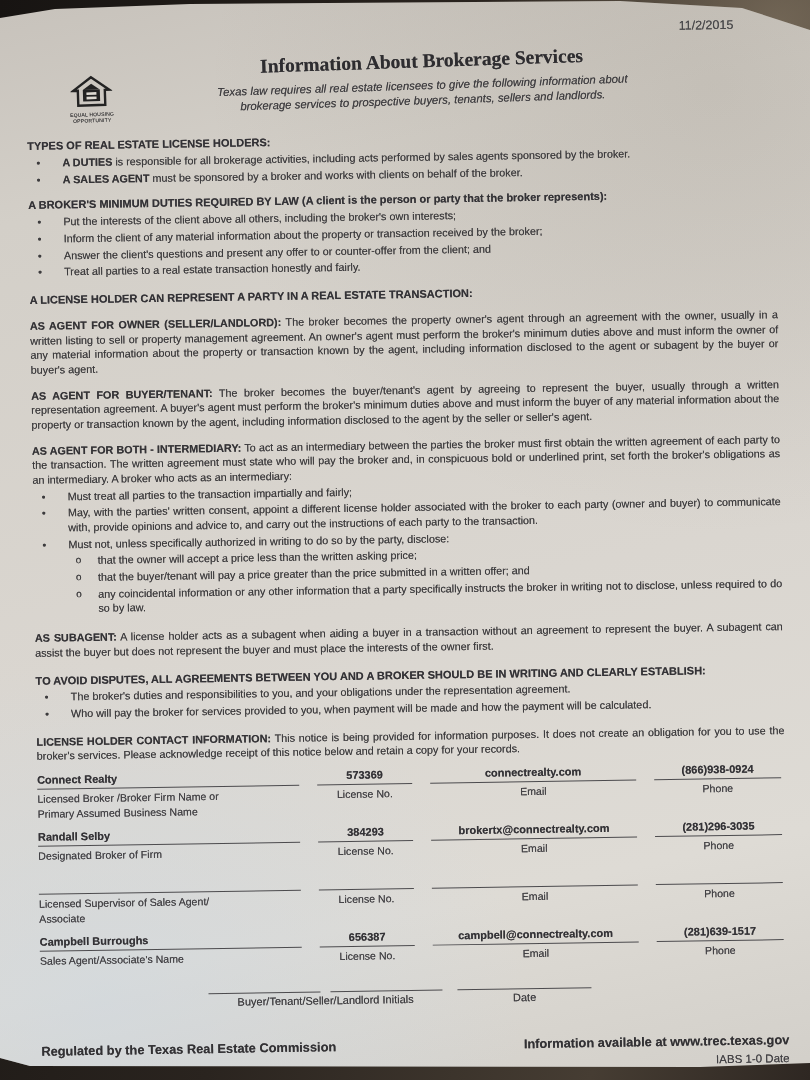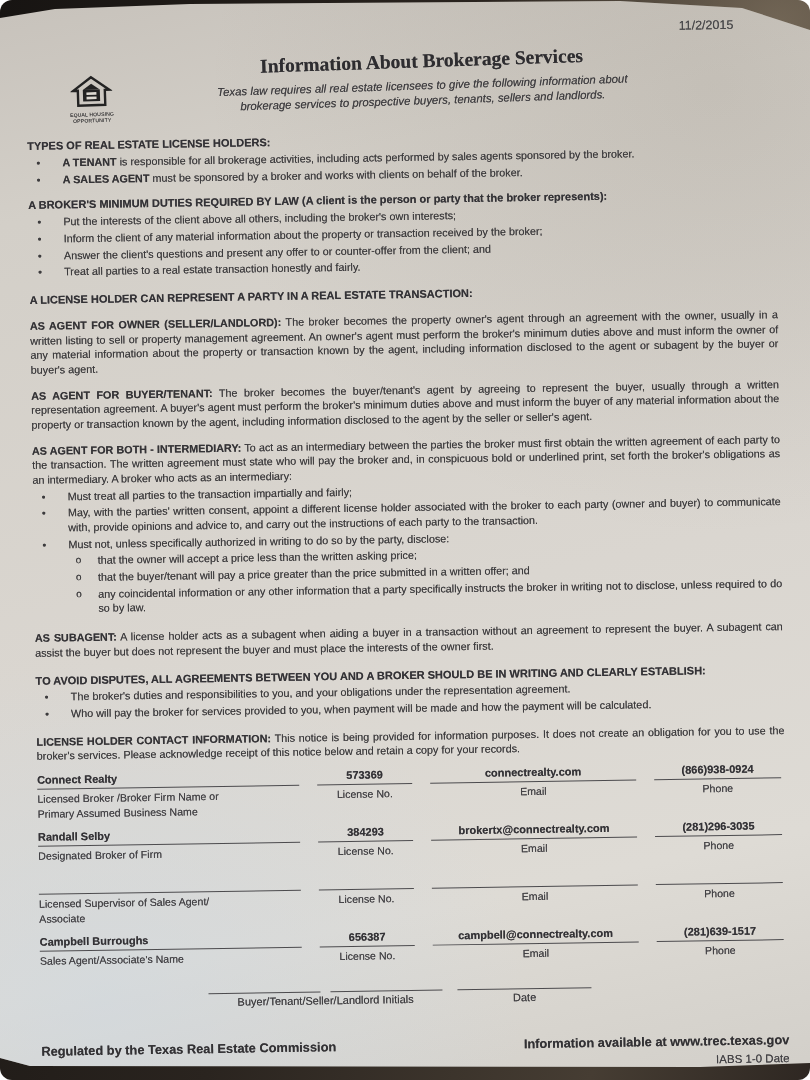--- a/index.html
+++ b/index.html
@@ -4,21 +4,20 @@
 <style>
   html,body{margin:0;padding:0;}
   .photo{
     position:relative;
     width:810px;height:1080px;
     overflow:hidden;
     background:
       radial-gradient(60% 35% at 96% 2%, rgba(140,126,106,0.65) 0%, rgba(140,126,106,0) 60%),
       linear-gradient(105deg,#171412 0%,#2a241f 45%,#463d33 80%,#2e2722 100%);
     font-family:"Liberation Sans", sans-serif;
-    border-radius:12px;
   }
   .paper{
     position:absolute;inset:0;
     clip-path:polygon(0 18px,55px 9px,190px 4px,620px 1px,742px 8px,810px 30px,
                       810px 1063px,700px 1067px,30px 1066px,0 1058px);
     background:
       radial-gradient(90% 55% at 13% 93%, rgba(205,216,226,0.55) 0%, rgba(205,216,226,0) 58%),
       radial-gradient(120% 80% at 88% 8%, rgba(116,106,92,0.16) 0%, rgba(116,106,92,0) 52%),
       linear-gradient(168deg,#c7c2bb 0%,#d3cfc8 18%,#dad6d0 55%,#dedbd5 80%,#d2cfc9 100%);
   }
@@ -105,21 +104,21 @@
             <div>Texas law requires all real estate licensees to give the following information about</div>
             <div>brokerage services to prospective buyers, tenants, sellers and landlords.</div>
           </div>
         </div>
       </div>
 
       <div class="sec" style="margin-top:20px;">
         <div class="h">TYPES OF REAL ESTATE LICENSE HOLDERS:</div>
         <div class="li">
           <span class="dot">•</span>
-          <span class="txt"><span class="b">A TENANT</span> <span>is responsible for all brokerage activities, including acts performed by sales agents sponsored by the broker.</span></span>
+          <span class="txt"><span class="b">A DUTIES</span> <span>is responsible for all brokerage activities, including acts performed by sales agents sponsored by the broker.</span></span>
         </div>
         <div class="li">
           <span class="dot">•</span>
           <span class="txt"><span class="b">A SALES AGENT</span> <span>must be sponsored by a broker and works with clients on behalf of the broker.</span></span>
         </div>
       </div>
 
       <div class="sec">
         <div class="h">A BROKER'S MINIMUM DUTIES REQUIRED BY LAW (A client is the person or party that the broker represents):</div>
         <div class="li">

